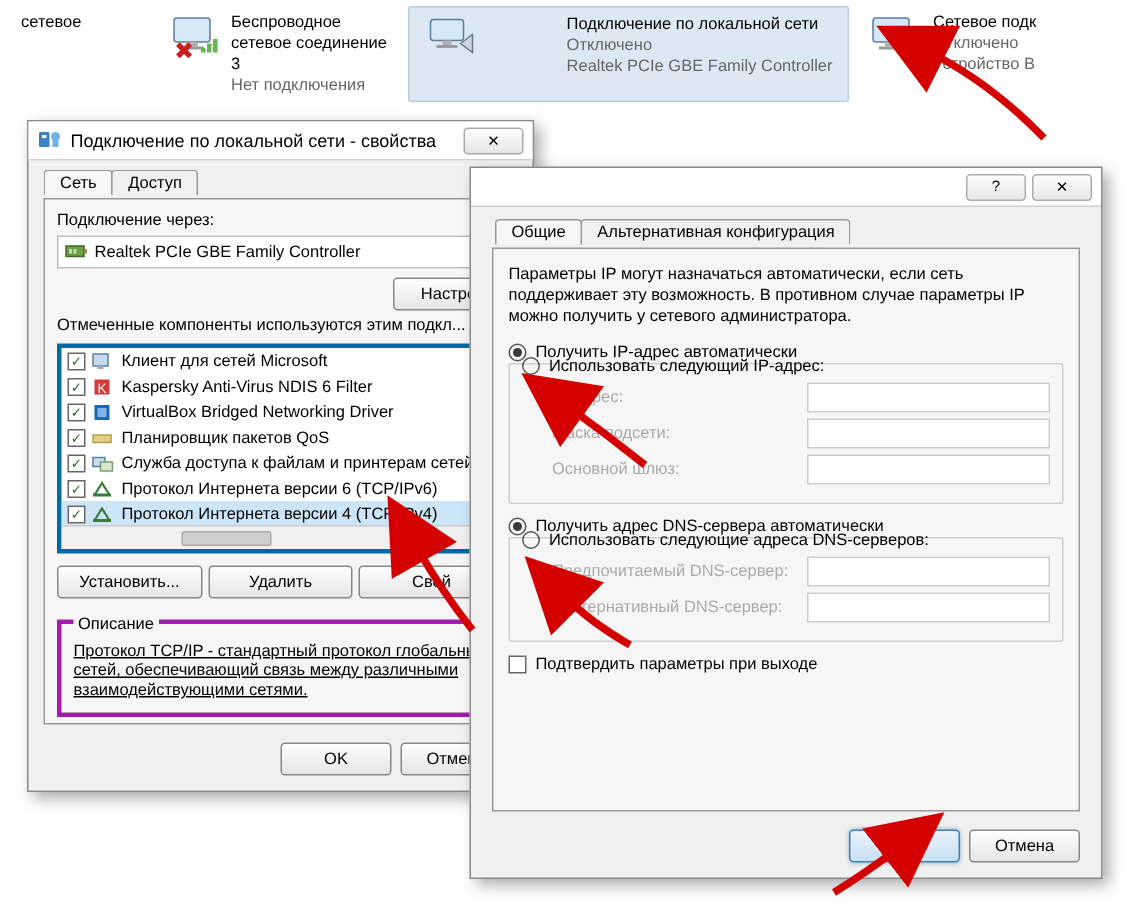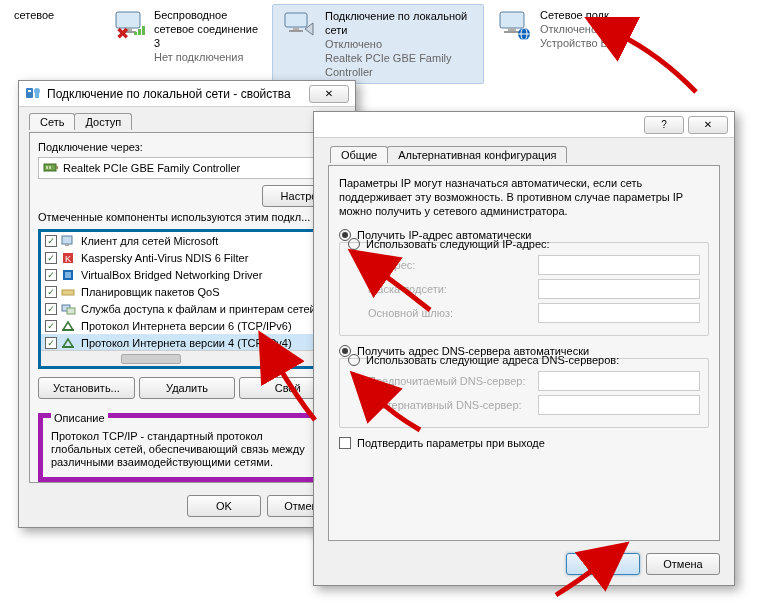--- a/index.html
+++ b/index.html
@@ -94,21 +94,21 @@
   .list-inner { position:absolute; inset:0 0 16px 0; overflow:hidden; }
   .row { display:flex; align-items:center; gap:4px; padding:0 4px; height:17px; }
   .row.selected { background:#cde6f7; }
   .chk { width:12px; height:12px; border:1px solid #666; background:#fff; display:inline-flex; align-items:center; justify-content:center; }
   .chk::after { content:"✓"; font-size:9px; color:#2a6f2a; }
   .mini-icon { width:16px; height:14px; display:inline-block; }
   .hscroll { position:absolute; left:0; right:0; bottom:0; height:16px; background:#f0f0f0; border-top:1px solid #ccc; display:flex; align-items:center; }
   .hscroll .thumb { width:60px; height:10px; background:#cfcfcf; border:1px solid #aaa; border-radius:2px; margin-left:80px; }
   .btn-row3 { display:flex; gap:4px; margin-top:8px; }
   .btn-row3 .btn { flex:1; min-width:0; }
-  .group-box { border:5px solid #a21caf; padding:8px 8px 8px 8px; margin-top:6px; position:relative; }
+  .group-box { border:3px solid #a21caf; padding:8px 8px 8px 8px; margin-top:6px; position:relative;text-decoration:underline; }
   .group-box .legend { font-size:11px; color:#000; position:relative; top:-14px; background:#f6f6f6; padding:0 3px; display:inline-block; }
   .group-box .desc { margin-top:-8px; line-height:13px; }
 
   
   .dlg2 { left:313px; top:111px; width:422px; height:475px; z-index:5; }
   .dlg2 .tabs { top:38px; left:10px; bottom:auto; right:auto; position:absolute; display:block; }
   .dlg2 .tab-panel {
     top:51px; left:12px; right:12px; bottom:44px;
     padding:10px;
   }
@@ -159,21 +159,21 @@
             <rect x="30" y="16" width="3" height="9"></rect>
           </g>
           <text x="4" y="29" font-size="16" fill="#c81e1e">✖</text>
         </svg>
     </div>
     <div class="net-text">
       <span class="title" data-name="wireless-title">Беспроводное сетевое соединение 3</span>
       <span class="sub" data-name="wireless-sub">Нет подключения</span>
     </div>
   </div>
-  <div class="net-item active" style="width:212px;justify-content:space-between;" data-name="net-item-lan">
+  <div class="net-item active" style="width:294px;justify-content:space-between;" data-name="net-item-lan">
     <div class="net-icon" data-name="lan-icon">
       <svg class="monitor-svg" viewBox="0 0 36 30">
           <rect x="2" y="2" width="22" height="14" rx="2" fill="#d6e7f5" stroke="#5b7f9f"></rect>
           <rect x="10" y="16" width="6" height="3" fill="#b0b0b0"></rect>
           <rect x="6" y="19" width="14" height="2" fill="#9a9a9a"></rect>
           <path d="M22 18 L30 12 L30 24 Z" fill="#cfd8e0" stroke="#6a7a8a"></path>
         </svg>
     </div>
     <div class="net-text">
       <span class="title" data-name="lan-title">Подключение по локальной сети</span>

